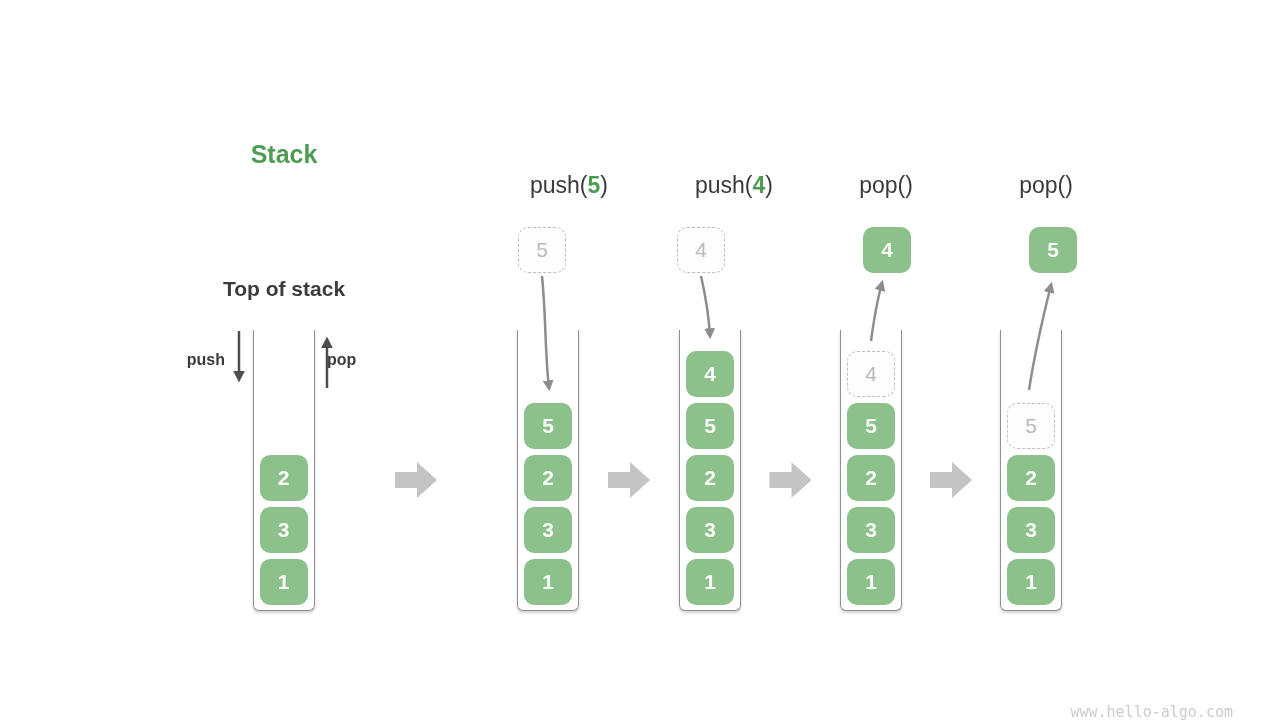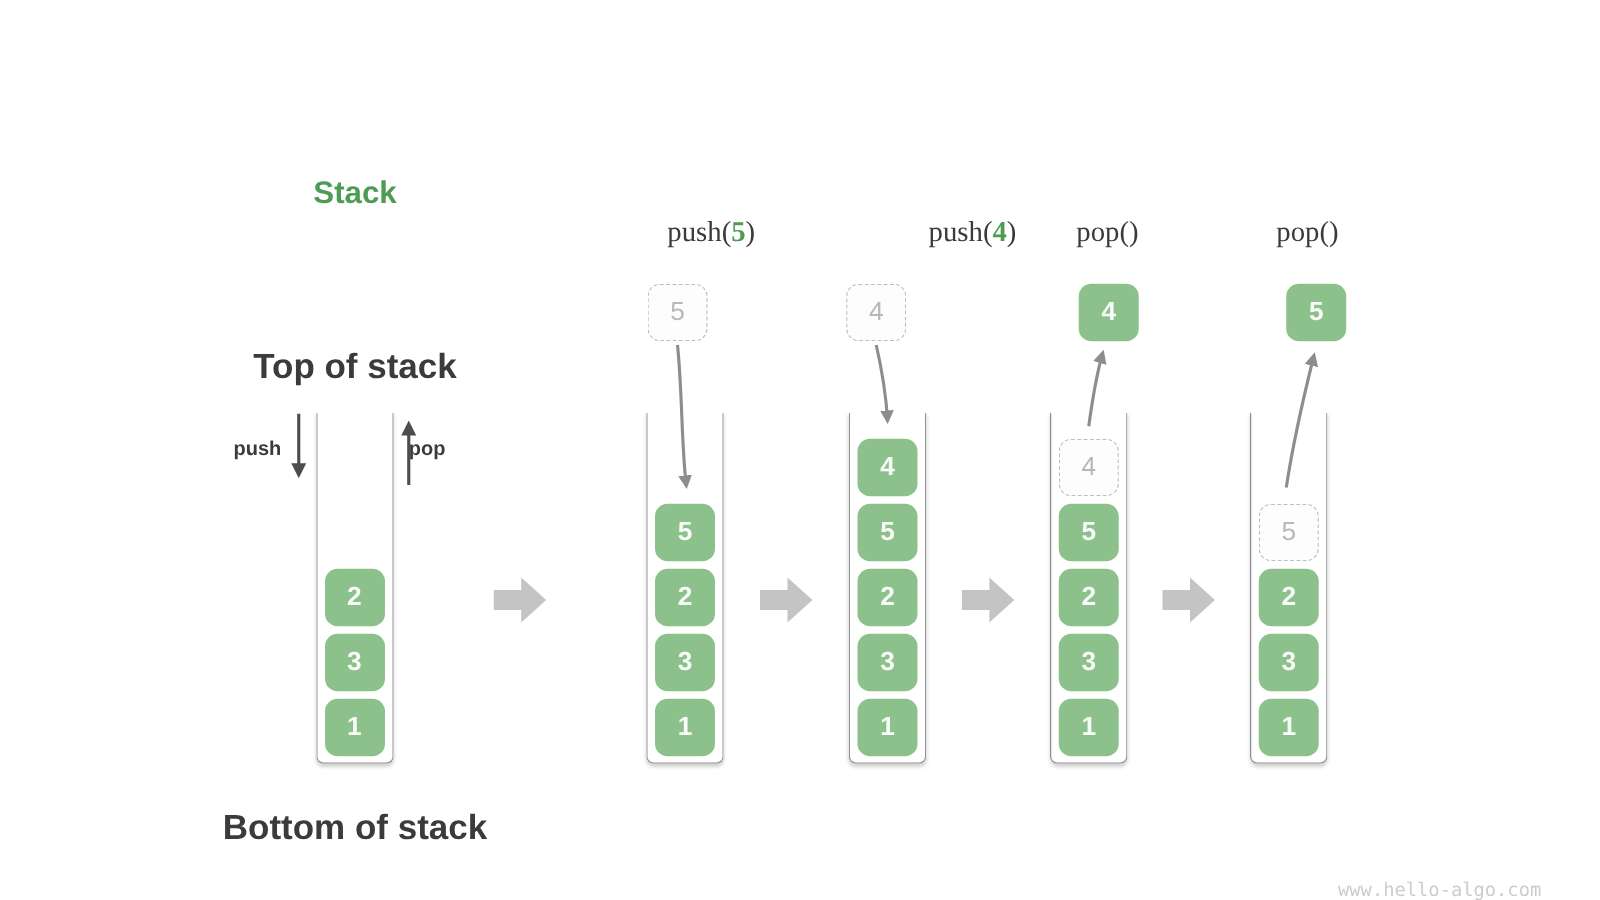--- a/index.html
+++ b/index.html
@@ -7,29 +7,29 @@
     position:relative;width:1280px;height:696px;background:#ffffff;overflow:hidden;
     font-family:"Liberation Sans", sans-serif;
     margin-top:30px;
   }
   .abs{position:absolute;}
   .title{
     font-size:25px;font-weight:700;color:var(--title-green);
     transform:translateX(-50%);white-space:nowrap;
   }
   .bold-label{
-    font-size:28px;font-weight:700;color:var(--dark-text);
+    font-size:21px;font-weight:700;color:var(--dark-text);
     transform:translateX(-50%);white-space:nowrap;
   }
   .side-label{
     font-size:16px;font-weight:700;color:var(--dark-text);white-space:nowrap;
   }
   .stage-label{
     position:absolute;top:142px;transform:translateX(-50%);
-    font-family:Liberation Serif, serif;font-size:23px;line-height:27px;
+    font-family:Liberation Sans, sans-serif;font-size:23px;line-height:27px;
     color:var(--code-text);white-space:nowrap;
   }
   .stage-label .arg{color:var(--arg-green);font-weight:700;}
   .stack-container{
     position:absolute;box-sizing:border-box;
     border-left:1.5px solid var(--container-line);
     border-right:1.5px solid var(--container-line);
     border-bottom:1.5px solid var(--container-line);
     border-radius:0 0 6px 6px;
     box-shadow:0 2px 3px rgba(0,0,0,0.18);
@@ -54,21 +54,20 @@
 </style>
 </head>
 <body>
 
 <div class="canvas">
 
   <div class="abs title" style="left:284px;top:110px;">Stack</div>
 
   <div class="abs bold-label" style="left:284px;top:247px;">Top of stack</div>
 
-  <div class="abs bold-label" style="left:284px;top:616px;">Bottom of stack</div>
 
   <div class="abs side-label" style="left:225px;top:321px;transform:translateX(-100%);">push</div>
 
   <div class="abs side-label" style="left:327px;top:321px;">pop</div>
 
   <svg id="overlay" width="1280" height="720" viewBox="0 0 1280 720">
     <defs>
       <marker id="mGray" viewBox="0 0 10 10" refX="7" refY="5" markerWidth="11" markerHeight="11" markerUnits="userSpaceOnUse" orient="auto">
         <path d="M0,0 L10,5 L0,10 z" fill="#8d8d8d"></path>
       </marker>
@@ -101,21 +100,21 @@
       <div class="cell solid" style="left: 259.5px; top: 425px;">2</div>
       <div class="cell solid" style="left: 259.5px; top: 477px;">3</div>
       <div class="cell solid" style="left: 259.5px; top: 529px;">1</div>
       <div class="stage-label" style="left: 569px;"><span>push(</span><span class="arg">5</span><span>)</span></div>
       <div class="cell dashed" style="left: 518px; top: 197px;">5</div>
       <div class="stack-container" style="left: 517px; top: 300px; width: 62px; height: 281px;"></div>
       <div class="cell solid" style="left: 524px; top: 373px;">5</div>
       <div class="cell solid" style="left: 524px; top: 425px;">2</div>
       <div class="cell solid" style="left: 524px; top: 477px;">3</div>
       <div class="cell solid" style="left: 524px; top: 529px;">1</div>
-      <div class="stage-label" style="left: 778px;"><span>push(</span><span class="arg">4</span><span>)</span></div>
+      <div class="stage-label" style="left: 734px;"><span>push(</span><span class="arg">4</span><span>)</span></div>
       <div class="cell dashed" style="left: 677px; top: 197px;">4</div>
       <div class="stack-container" style="left: 679px; top: 300px; width: 62px; height: 281px;"></div>
       <div class="cell solid" style="left: 686px; top: 321px;">4</div>
       <div class="cell solid" style="left: 686px; top: 373px;">5</div>
       <div class="cell solid" style="left: 686px; top: 425px;">2</div>
       <div class="cell solid" style="left: 686px; top: 477px;">3</div>
       <div class="cell solid" style="left: 686px; top: 529px;">1</div>
       <div class="stage-label" style="left: 886px;"><span>pop()</span></div>
       <div class="cell solid" style="left: 863px; top: 197px;">4</div>
       <div class="stack-container" style="left: 840px; top: 300px; width: 62px; height: 281px;"></div>

